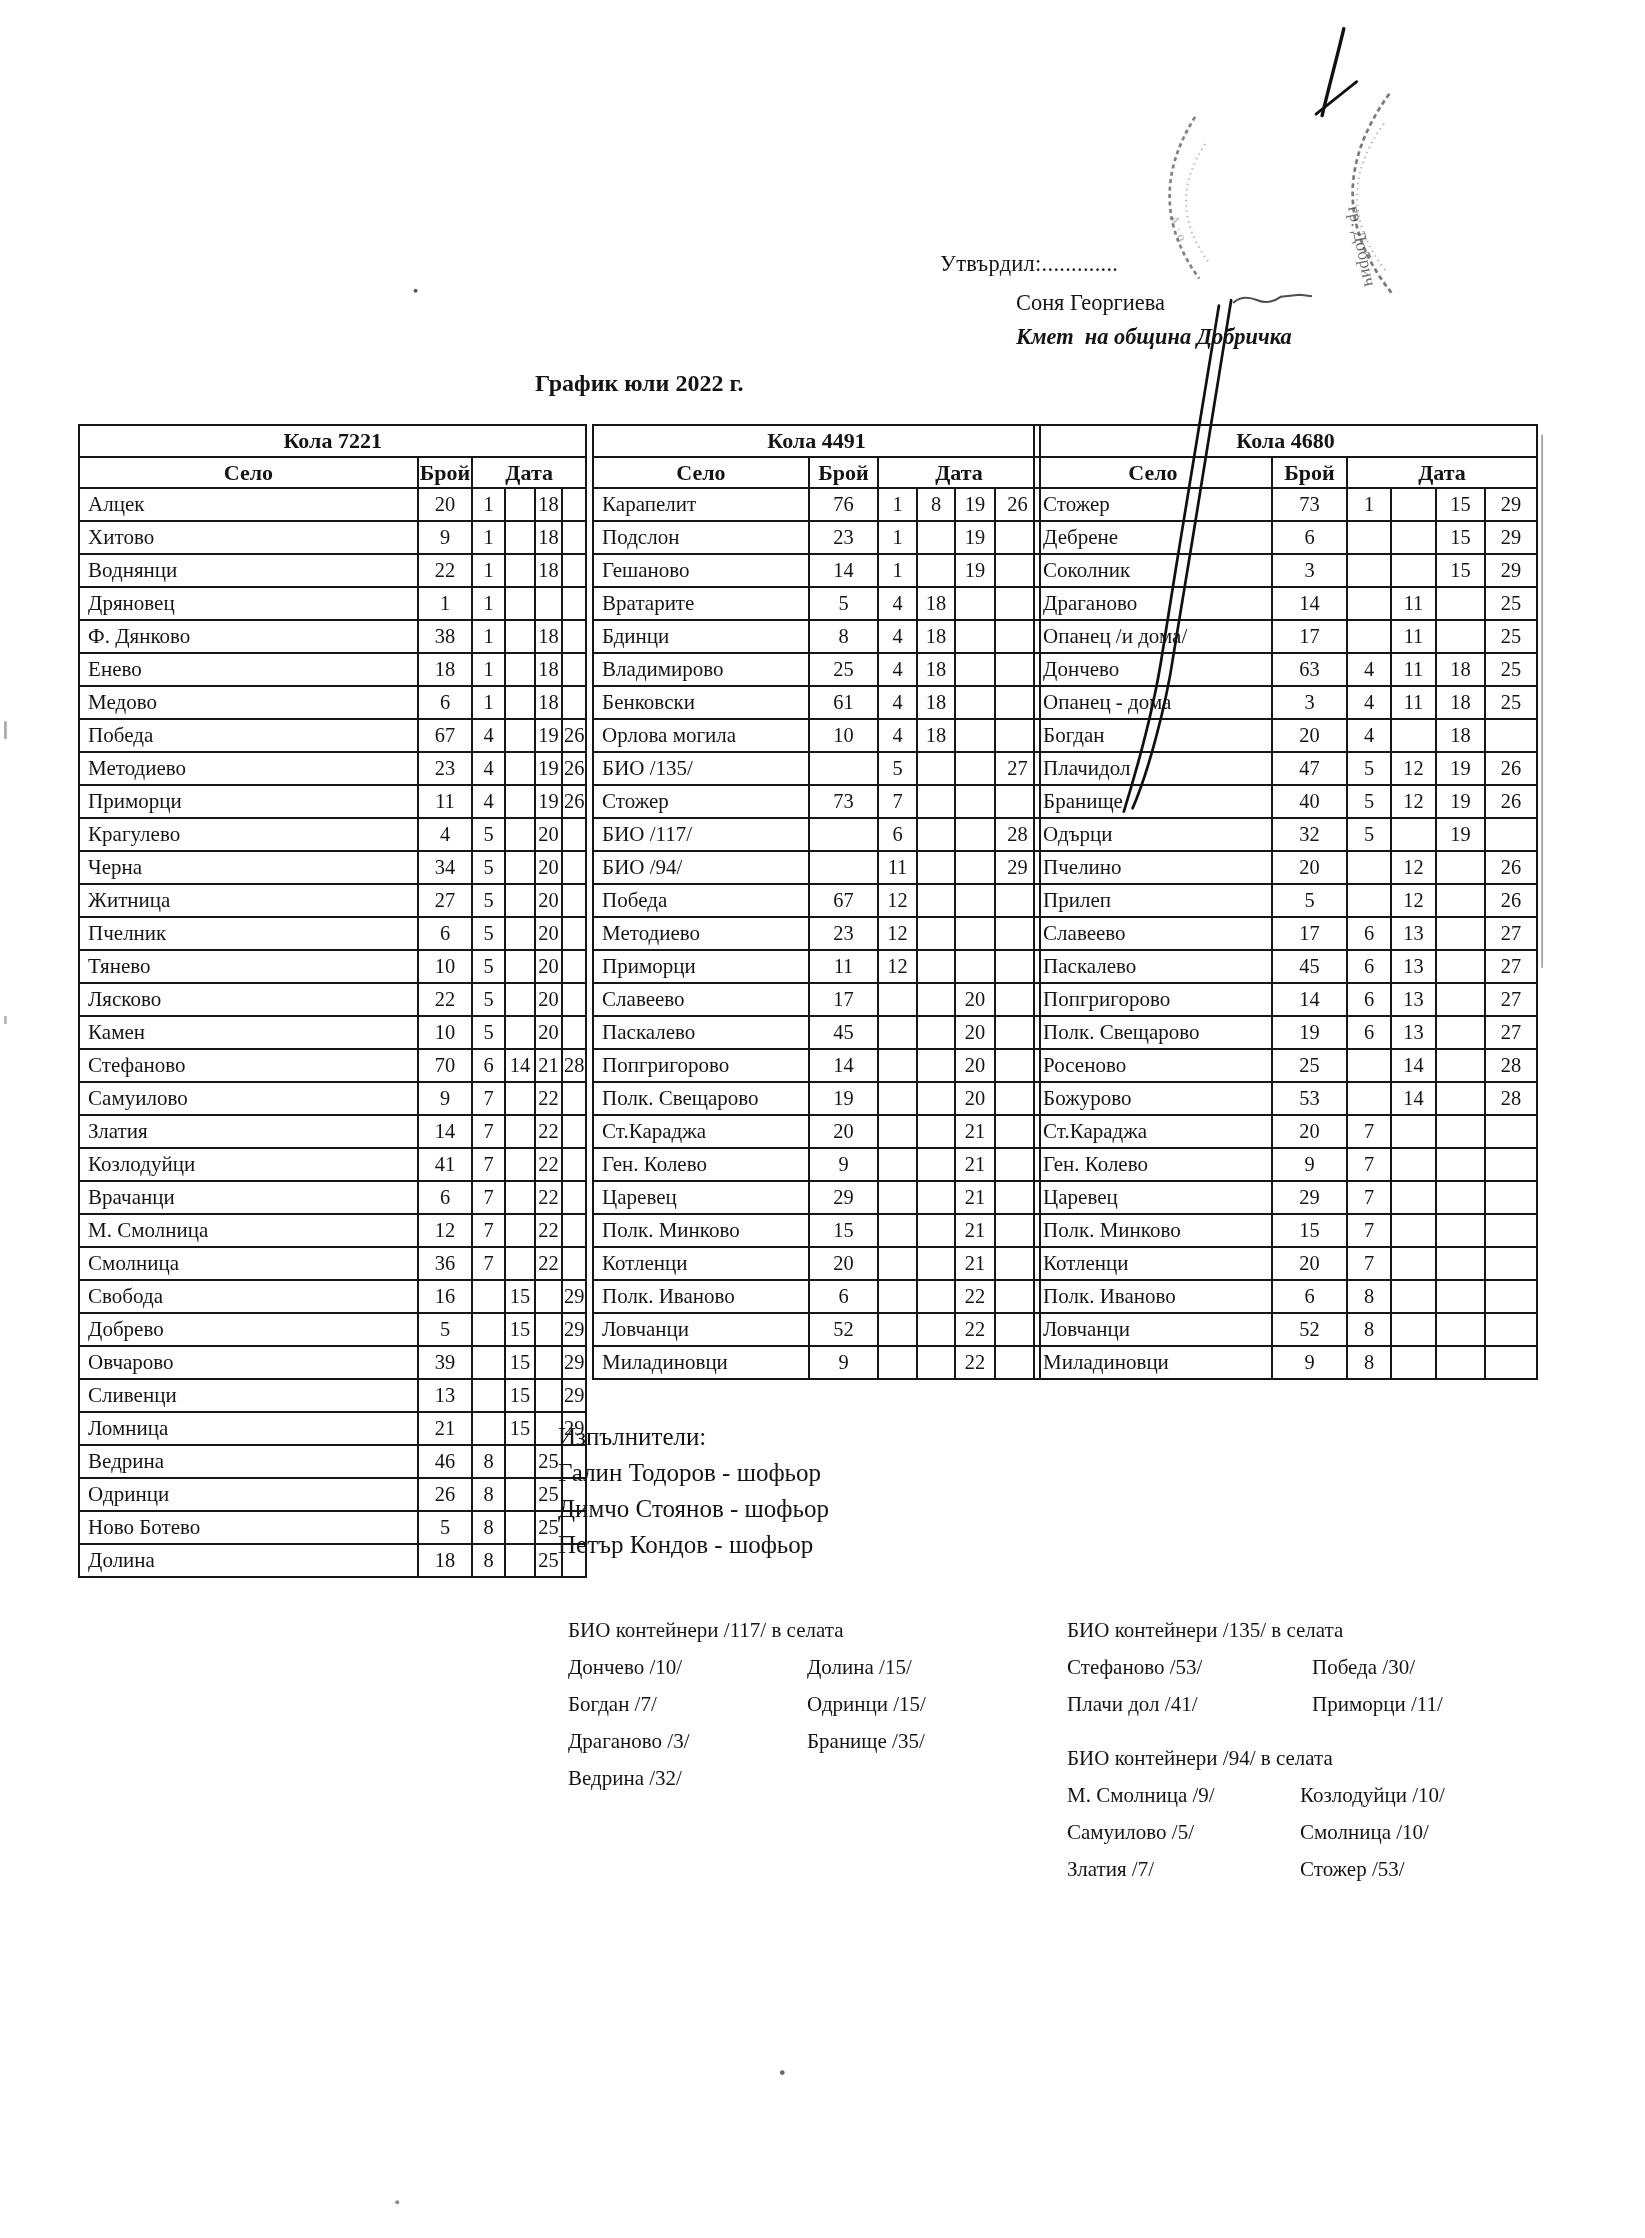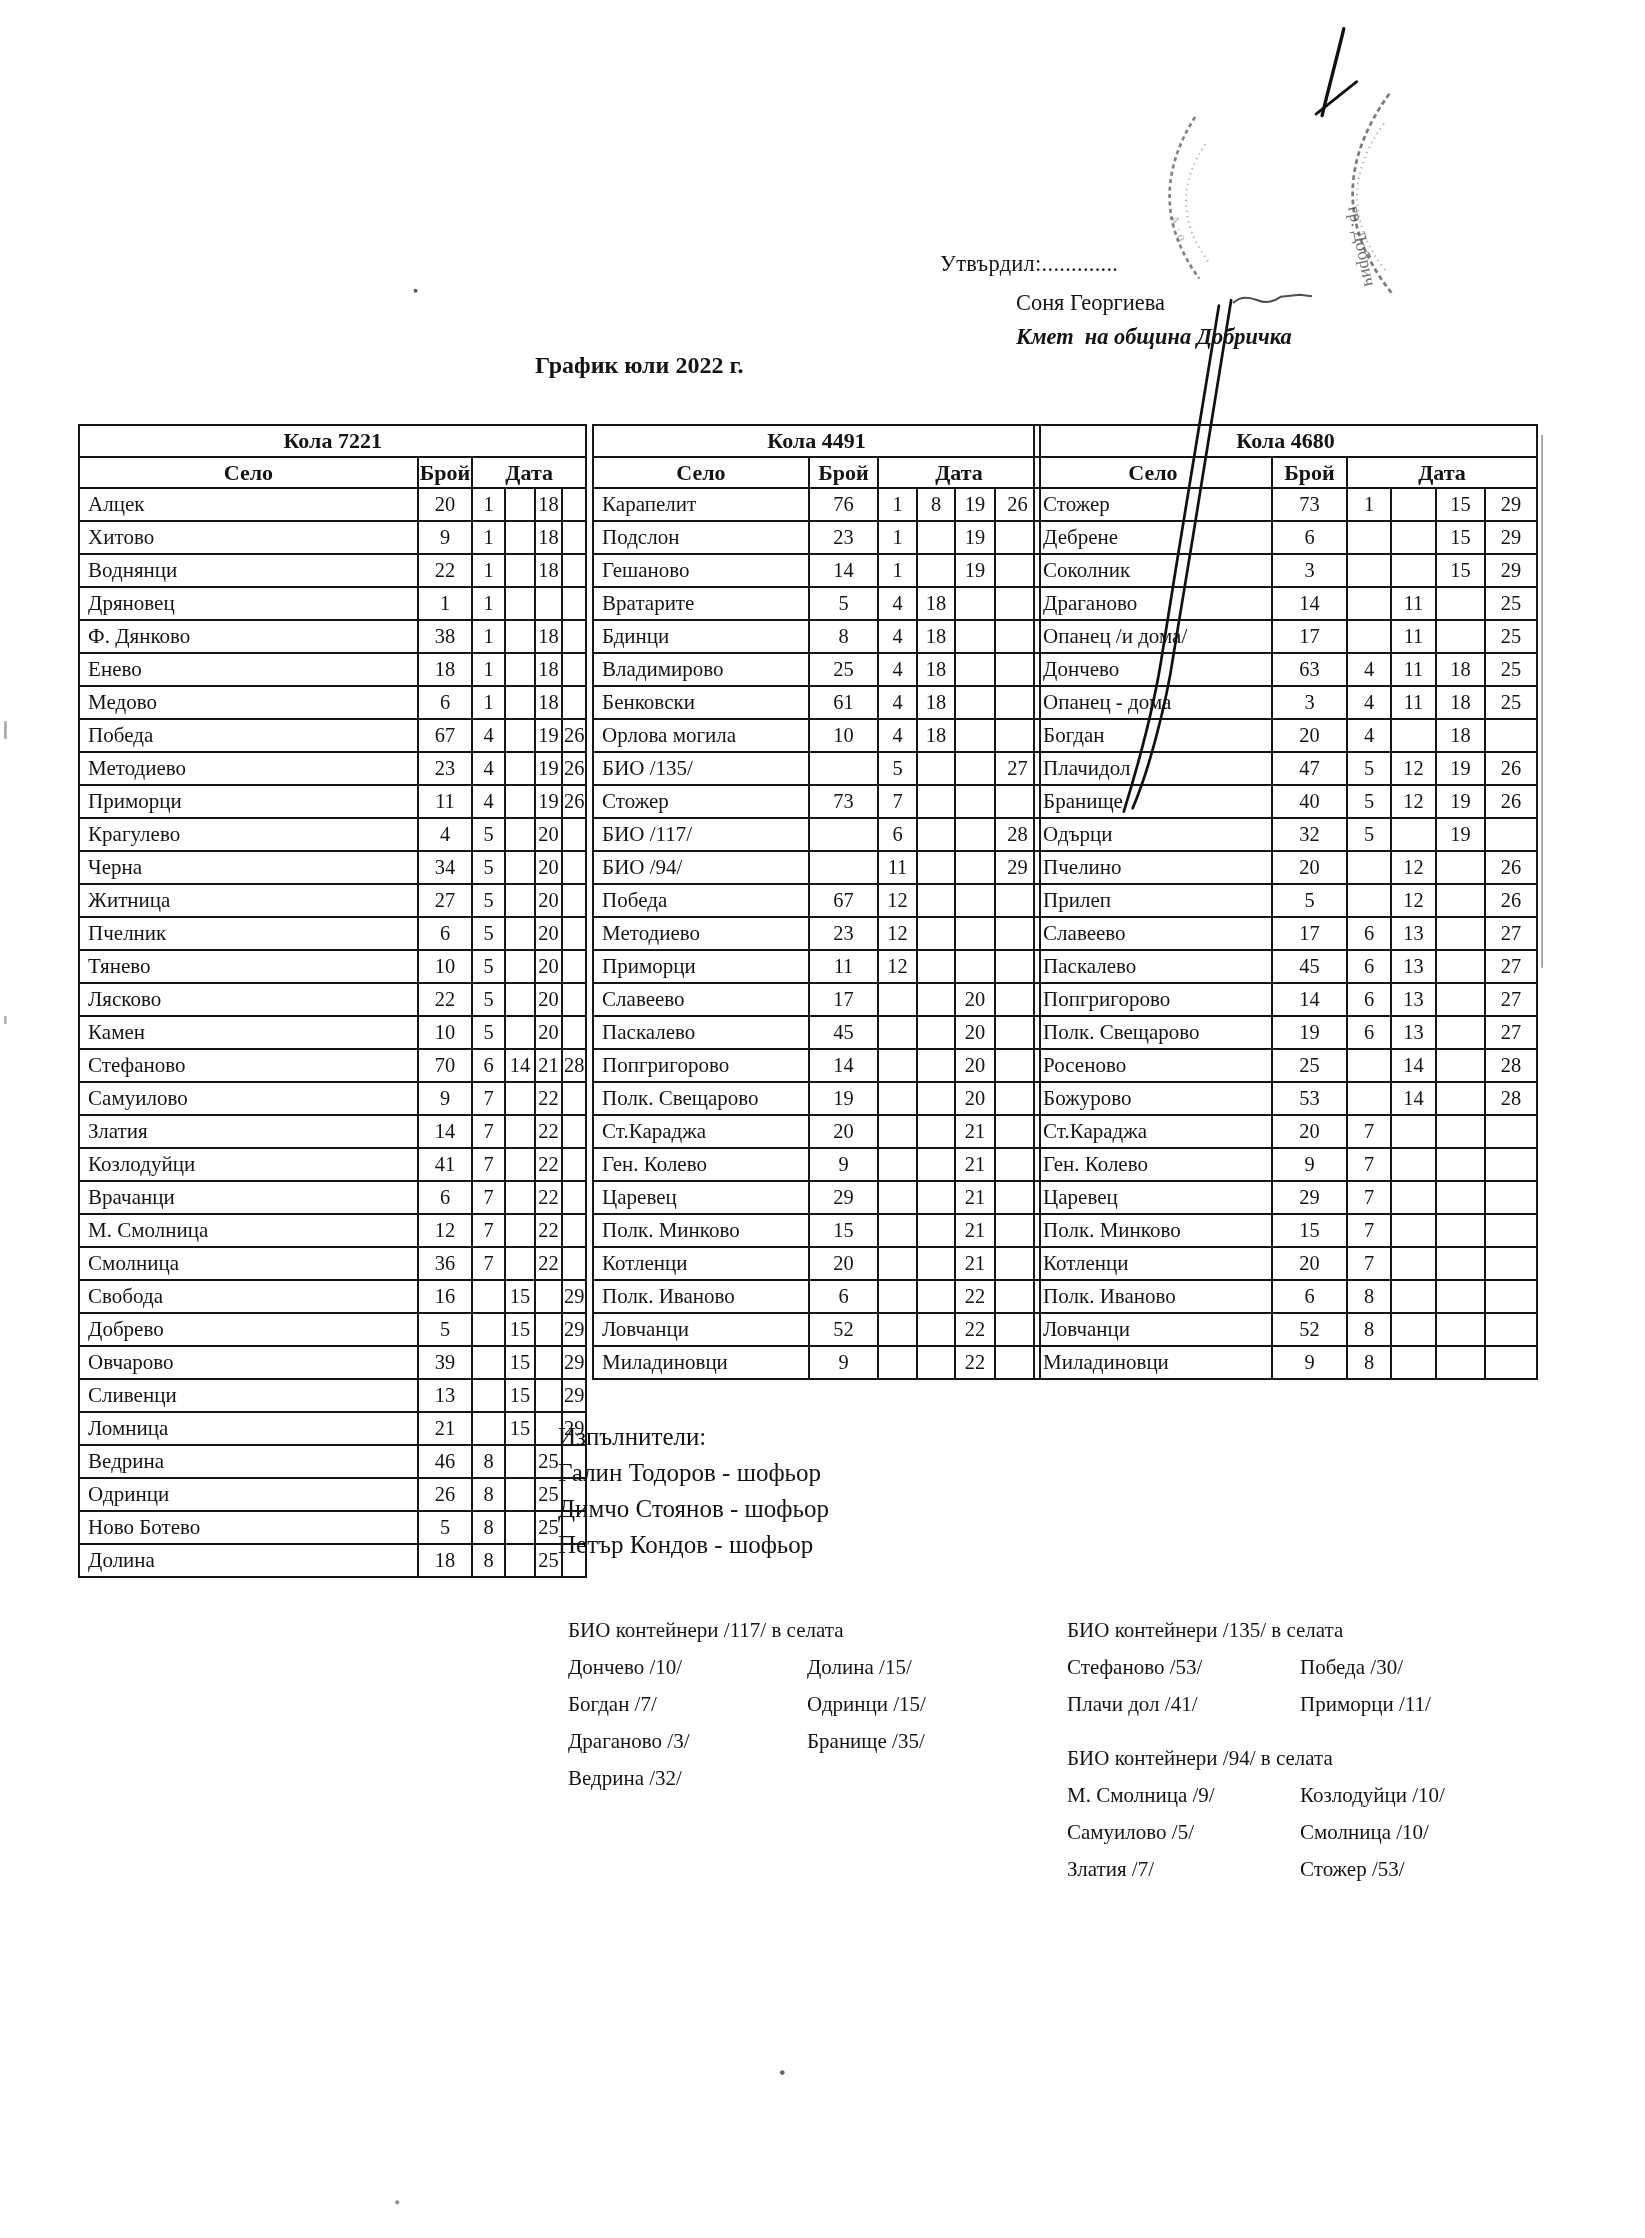--- a/index.html
+++ b/index.html
@@ -2,40 +2,40 @@
 <html style="font-size:11px"><head>
 <meta charset="utf-8">
 <style>
   html,body{margin:0;padding:0;background:#d9d9d9;}
   #page{position:relative;width:1646px;height:2239px;background:#ffffff;overflow:hidden;
         font-family:"Liberation Serif","DejaVu Serif",serif;color:#141414;}
   .abs{position:absolute;}
   #approved-line{left:940px;top:251px;font-size:22.4px;letter-spacing:0.3px;}
   #approver-name{left:1016px;top:290px;font-size:22.4px;}
   #approver-title{left:1016px;top:324px;font-size:22.4px;font-style:italic;font-weight:600;white-space:pre;}
-  #doc-title{left:535px;top:352px;font-size:24px;font-weight:bold;}
+  #doc-title{left:535px;top:370px;font-size:24px;font-weight:bold;}
 
   table.grid{position:absolute;top:424px;border-collapse:collapse;table-layout:fixed;}
   #tbl0{left:78px;} #tbl1{left:592px;} #tbl2{left:1033px;}
   .grid td{border:2px solid #161616;padding:0;vertical-align:middle;overflow:hidden;}
   .grid tr.h1 td{height:30px;text-align:center;font-weight:bold;font-size:22px;border-radius:7px;}
   .grid tr.h2 td{height:29px;text-align:center;font-weight:bold;font-size:22px;}
   .grid tr.br td{height:31px;}
   .grid td.selo{padding-left:8.1px;font-size:21px;white-space:nowrap;text-align:left;}
   .grid td.num{text-align:center;font-size:20.4px;white-space:nowrap;}
 
   #executors{left:558px;top:1423px;font-size:25px;}
   #executors .ex-head{height:36px;}
   #executors .ex-line{height:36px;}
 
   .bio{font-size:21px;}
   .bio .bio-head{height:37px;white-space:nowrap;}
   .bio .bio-row{display:grid;height:37px;}
   #bio0{left:568px;top:1618px;} #bio0 .bio-row{grid-template-columns:239px auto;}
-  #bio1{left:1067px;top:1618px;} #bio1 .bio-row{grid-template-columns:233px auto;}
+  #bio1{left:1067px;top:1618px;} #bio1 .bio-row{grid-template-columns:233px auto;gap:12px;}
   #bio2{left:1067px;top:1746px;} #bio2 .bio-row{grid-template-columns:233px auto;}
   .bio .c{white-space:nowrap;}
 
   #marks{left:0;top:0;pointer-events:none;}
 </style>
 </head>
 <body>
 
 <div id="page">
 

